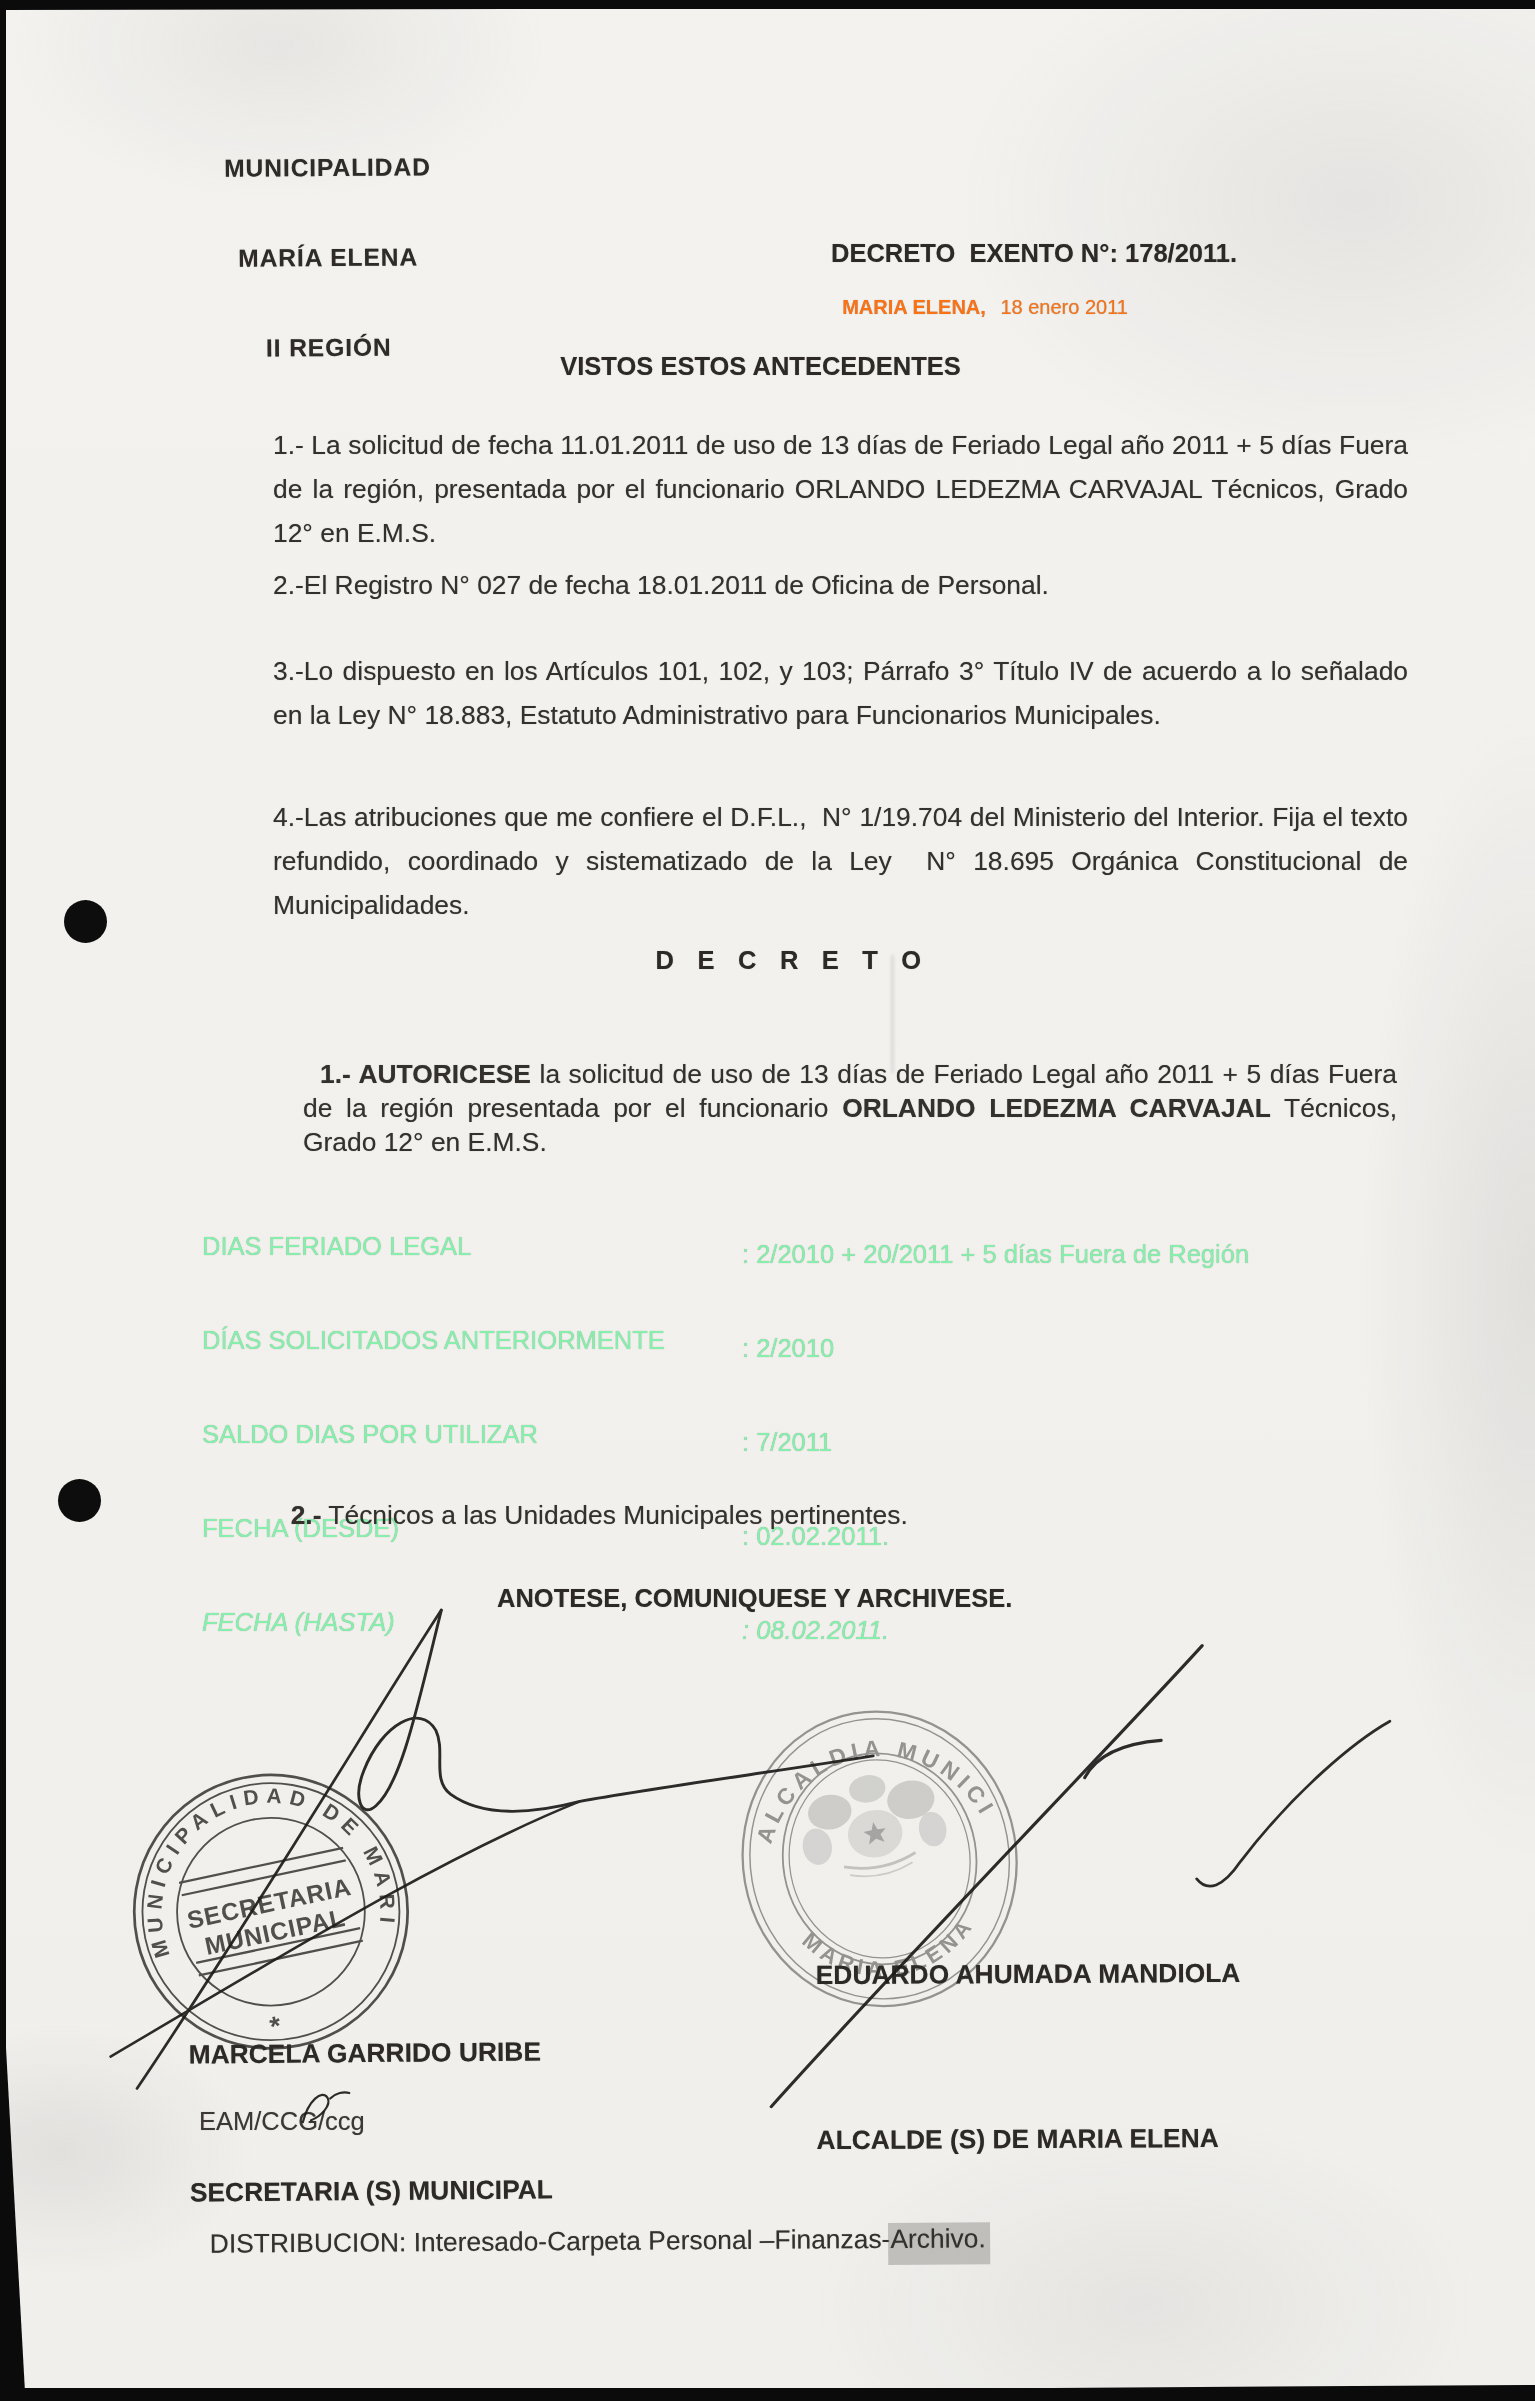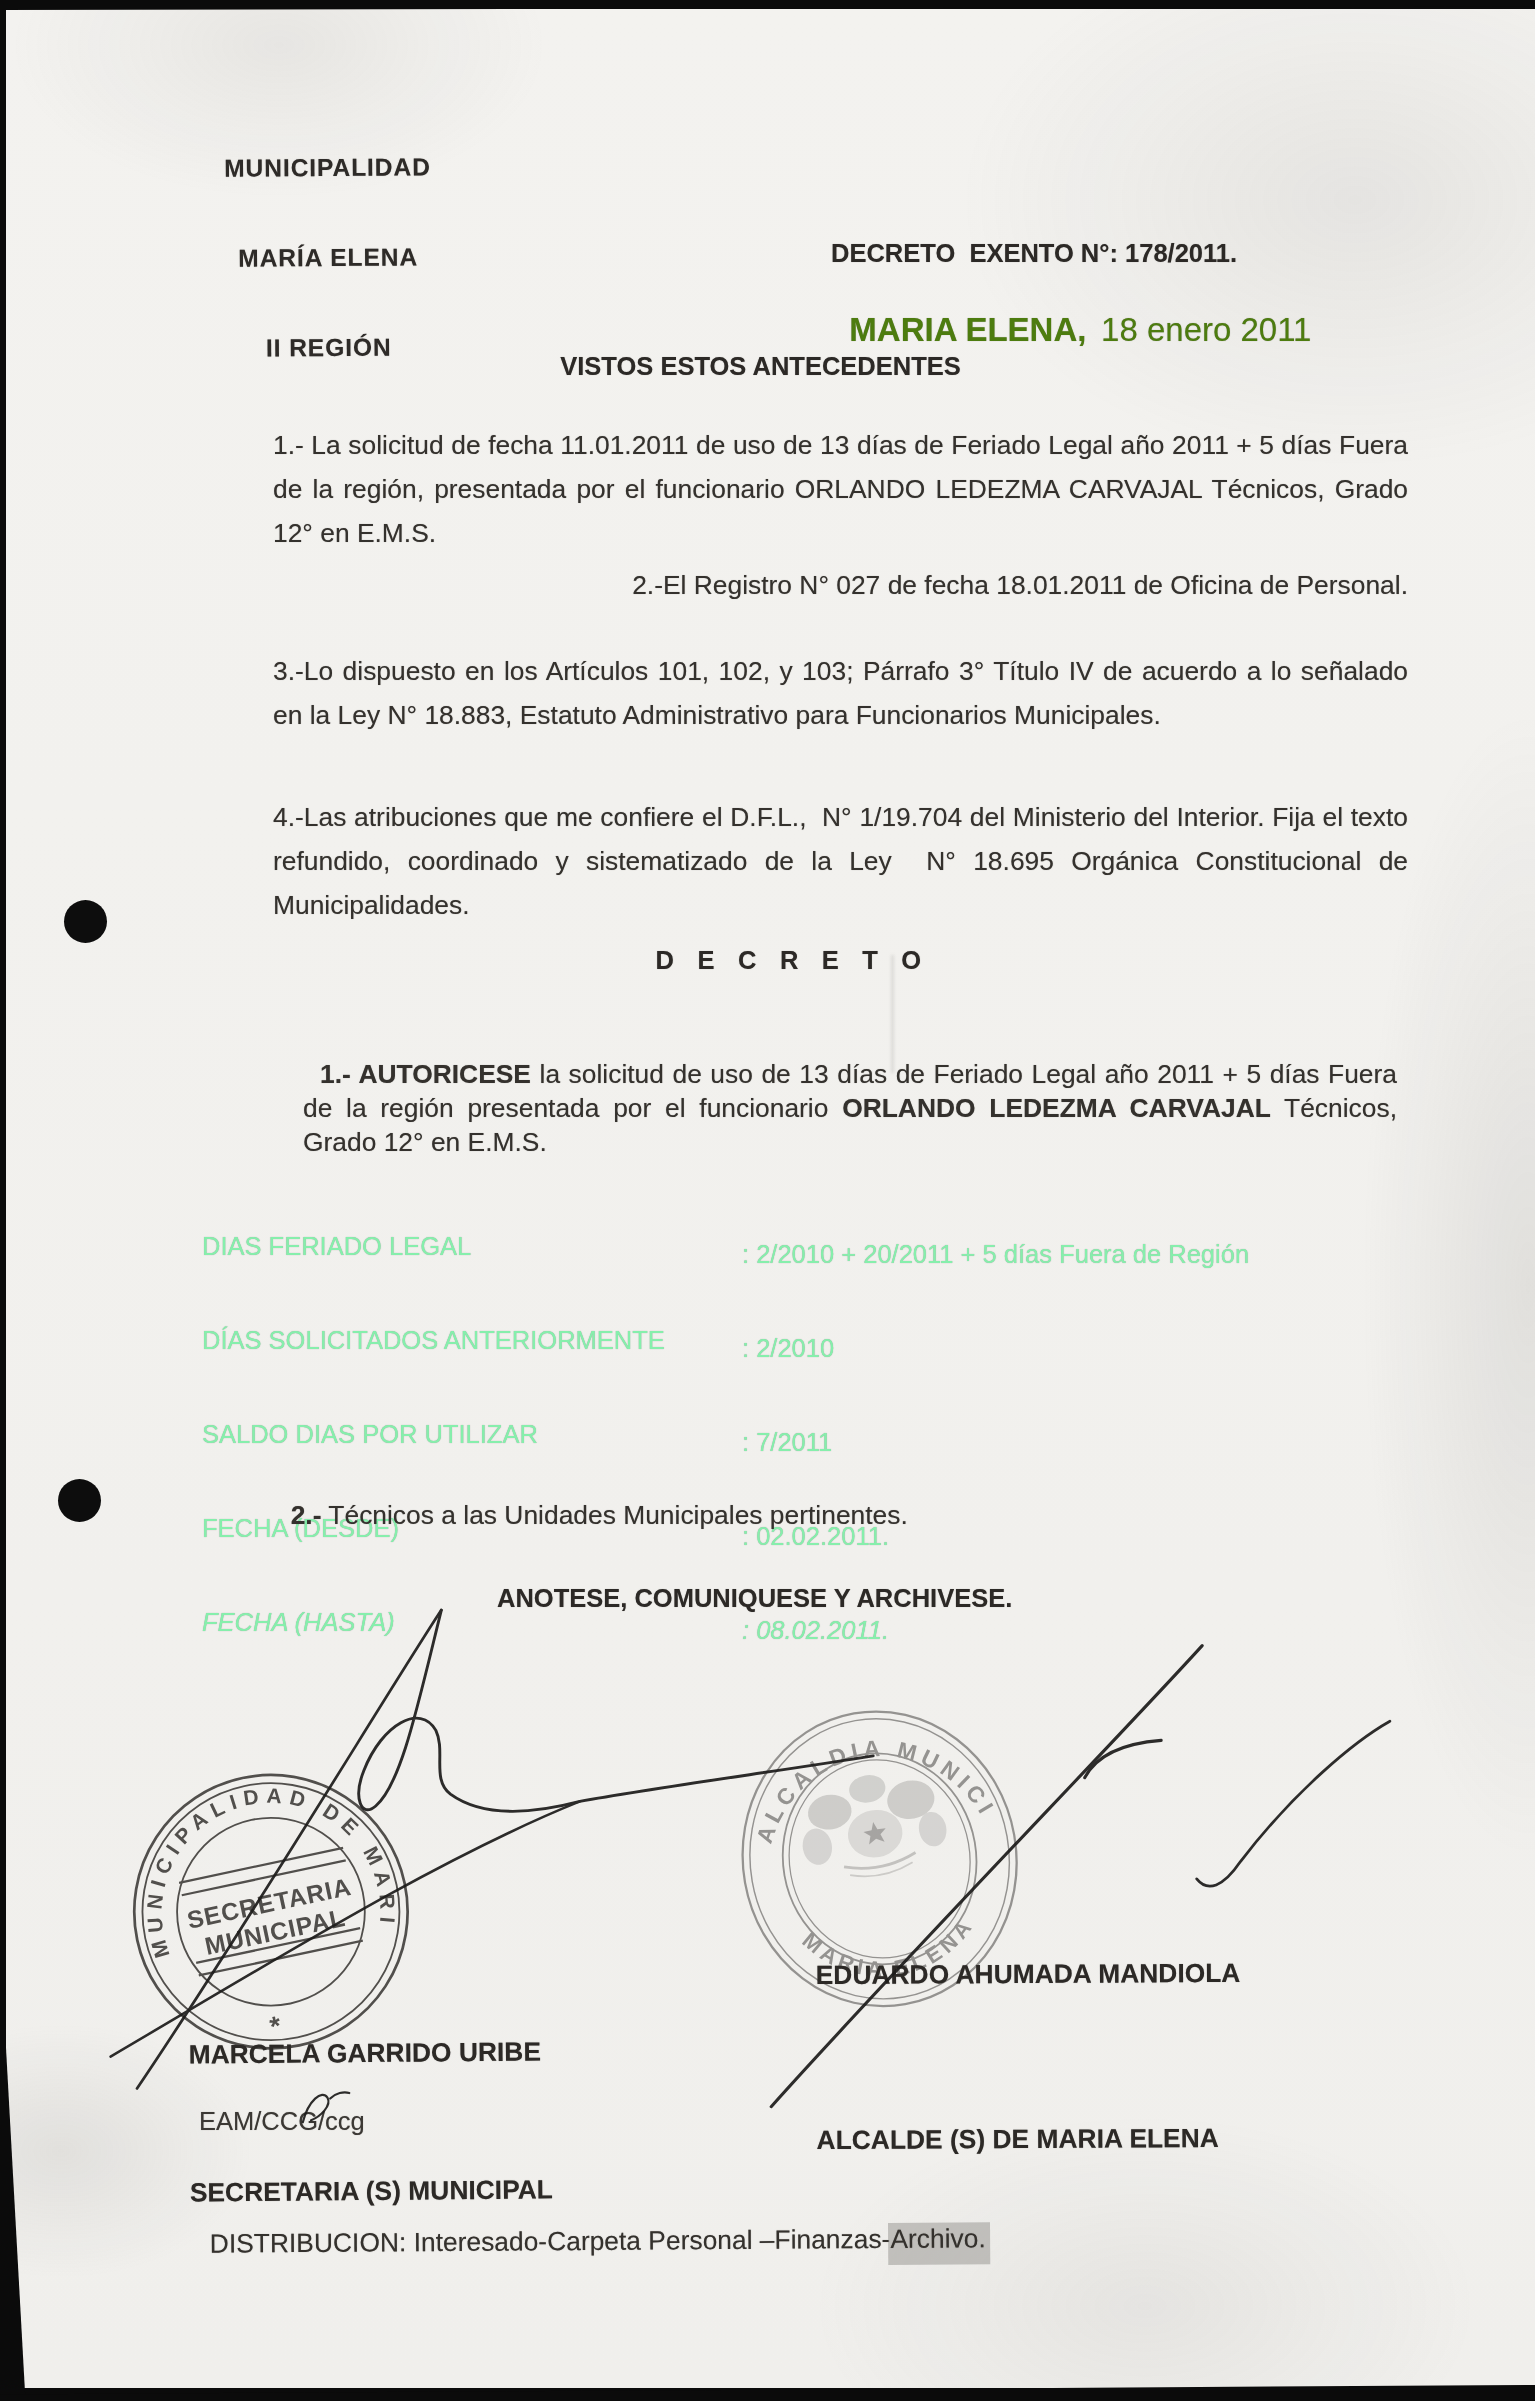--- a/index.html
+++ b/index.html
@@ -26,26 +26,26 @@
   .hole.h1{left:64px;top:900px;}
   .hole.h2{left:58px;top:1479px;}
 
   .txt{position:absolute;white-space:pre-wrap;}
   .b{font-weight:700;}
   .scan{text-shadow:0 0 0.9px rgba(52,48,44,.45);}
 
   .header-stamp{left:213px;top:93px;width:230px;text-align:center;font-size:24.6px;font-weight:700;
     line-height:30px;letter-spacing:0.9px;color:#2e2b28;transform:rotate(-0.4deg);}
   .decree-no{left:831px;top:239px;font-size:25.5px;font-weight:700;color:#2c2926;}
-  .decree-place{left:831px;top:273px;font-size:33px;color:#4d7c0f;}
+  .decree-place{left:831px;top:273px;font-size:20px;color:#f97316;}
   .decree-place .date{font-weight:400;margin-left:14.6px;}
   .vistos{left:273px;top:352px;width:975px;text-align:center;font-size:25.5px;font-weight:700;color:#2c2926;}
   .para{left:273px;width:1135px;font-size:26.4px;line-height:44px;text-align:justify;color:#34312d;}
   .p1{top:415px;margin-top:8px;}
-  .p2{top:563px;text-align:right;}
+  .p2{top:563px;text-align:left;}
   .p3{top:649px;}
   .p4{top:795px;}
   .decreto-h{left:273px;top:946px;width:1039px;text-align:center;font-size:25.5px;font-weight:700;letter-spacing:8.2px;color:#2c2926;}
   .p5{left:261px;top:1023px;width:1094px;font-size:26.4px;line-height:34px;text-align:justify;text-indent:-42px;padding-left:42px;color:#34312d;}
   .details{left:202px;top:1174px;width:1185px;font-size:25.5px;color:#86efac;}
   .details .row{position:relative;height:36px;}
   .details .lbl{position:absolute;left:0;top:0;}
   .details .val{position:absolute;left:540px;top:8.2px;}
   .details .row.it{font-style:italic;}
   .p6{left:276px;top:1469px;font-size:26.4px;color:#34312d;}

